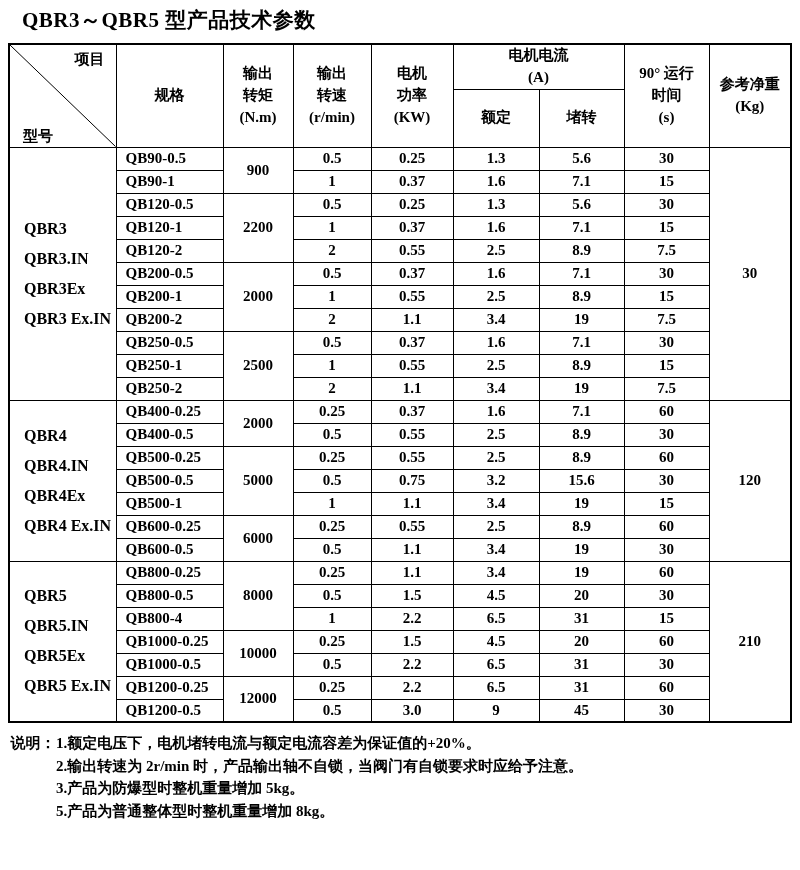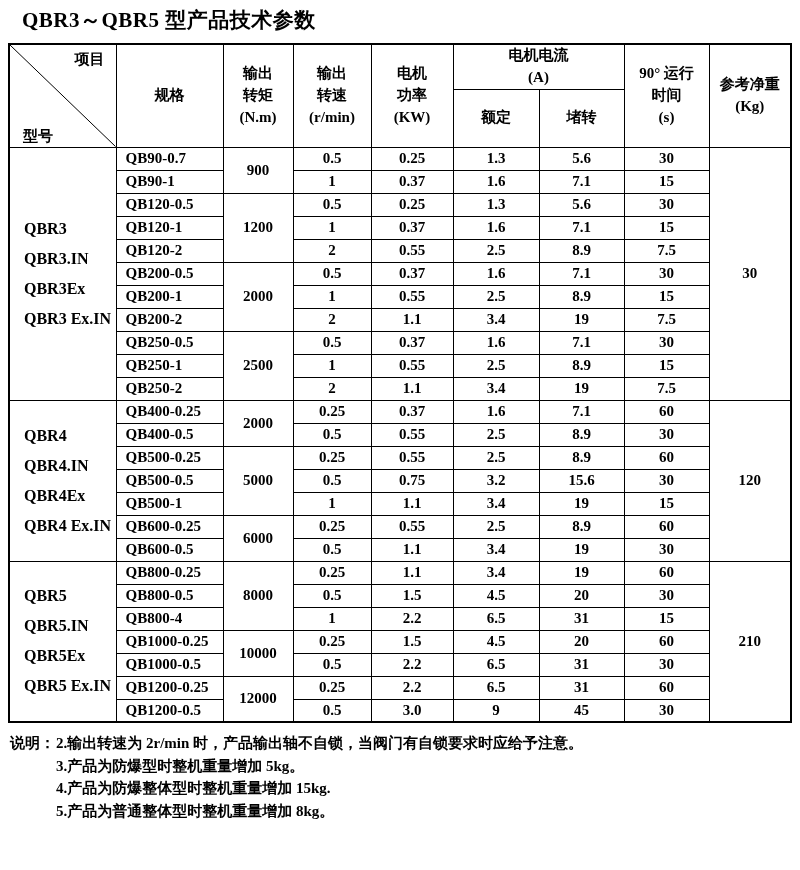--- a/index.html
+++ b/index.html
@@ -53,21 +53,21 @@
   td.spec-cell {
     text-align: left;
     padding-left: 9px;
   }
   .notes {
     display: flex;
     margin: 9px 0 0 10px;
     font-size: 15px;
     line-height: 22.5px;
   }
-  .notes-label { flex: 0 0 46px; }
+  .notes-label { flex: 0 0 46px; text-align: center; }
   .note-item { white-space: nowrap; }
 </style>
 </head>
 <body>
 
 <div class="page-title">QBR3～QBR5 型产品技术参数</div>
 
 <table class="spec-table">
   <colgroup>
     <col style="width:107px">
@@ -111,40 +111,40 @@
       <th>额定</th>
       <th>堵转</th>
     </tr>
   </thead>
   <tbody>
       <tr>
         <td class="model-cell" rowspan="11">QBR3
 QBR3.IN
 QBR3Ex
 QBR3 Ex.IN</td>
-        <td class="spec-cell">QB90-0.7</td>
+        <td class="spec-cell">QB90-0.5</td>
         <td rowspan="2">900</td>
         <td>0.5</td>
         <td>0.25</td>
         <td>1.3</td>
         <td>5.6</td>
         <td>30</td>
         <td rowspan="11">30</td>
       </tr>
       <tr>
         <td class="spec-cell">QB90-1</td>
         <td>1</td>
         <td>0.37</td>
         <td>1.6</td>
         <td>7.1</td>
         <td>15</td>
       </tr>
       <tr>
         <td class="spec-cell">QB120-0.5</td>
-        <td rowspan="3">1200</td>
+        <td rowspan="3">2200</td>
         <td>0.5</td>
         <td>0.25</td>
         <td>1.3</td>
         <td>5.6</td>
         <td>30</td>
       </tr>
       <tr>
         <td class="spec-cell">QB120-1</td>
         <td>1</td>
         <td>0.37</td>
@@ -337,18 +337,18 @@
         <td>9</td>
         <td>45</td>
         <td>30</td>
       </tr>
     </tbody>
 </table>
 
 <div class="notes">
   <div class="notes-label">说明：</div>
   <div>
+      <div class="note-item">1.额定电压下，电机堵转电流与额定电流容差为保证值的+20%。</div>
       <div class="note-item">2.输出转速为 2r/min 时，产品输出轴不自锁，当阀门有自锁要求时应给予注意。</div>
       <div class="note-item">3.产品为防爆型时整机重量增加 5kg。</div>
-      <div class="note-item">4.产品为防爆整体型时整机重量增加 15kg.</div>
       <div class="note-item">5.产品为普通整体型时整机重量增加 8kg。</div>
     </div>
 </div>
 
 </body></html>

